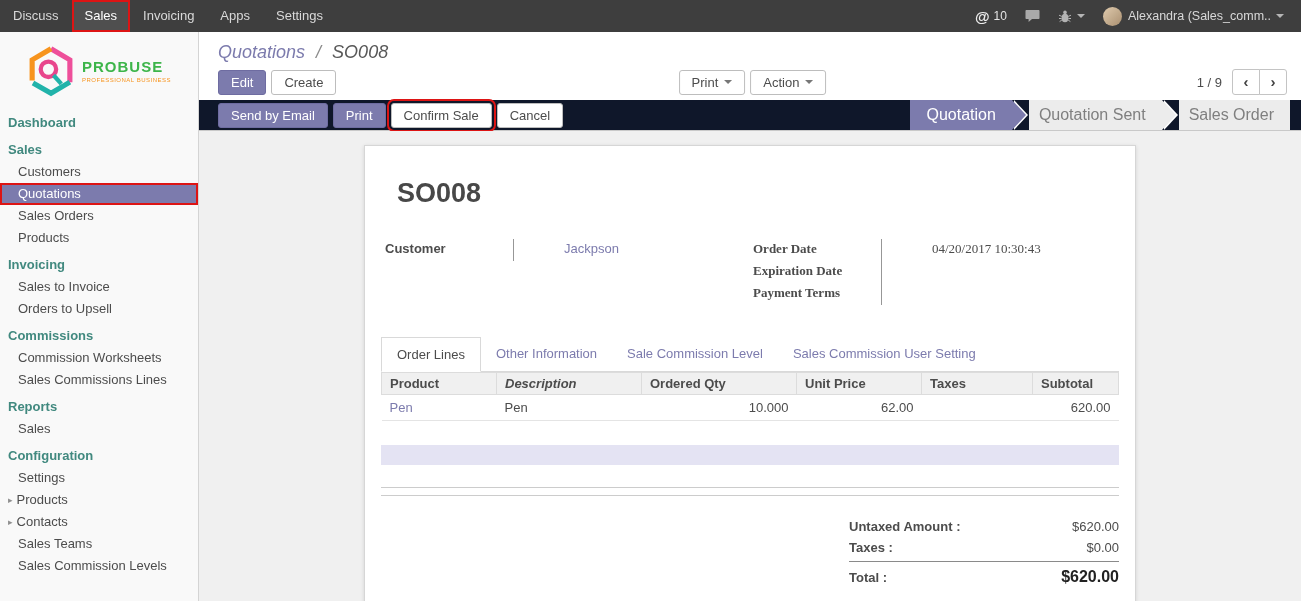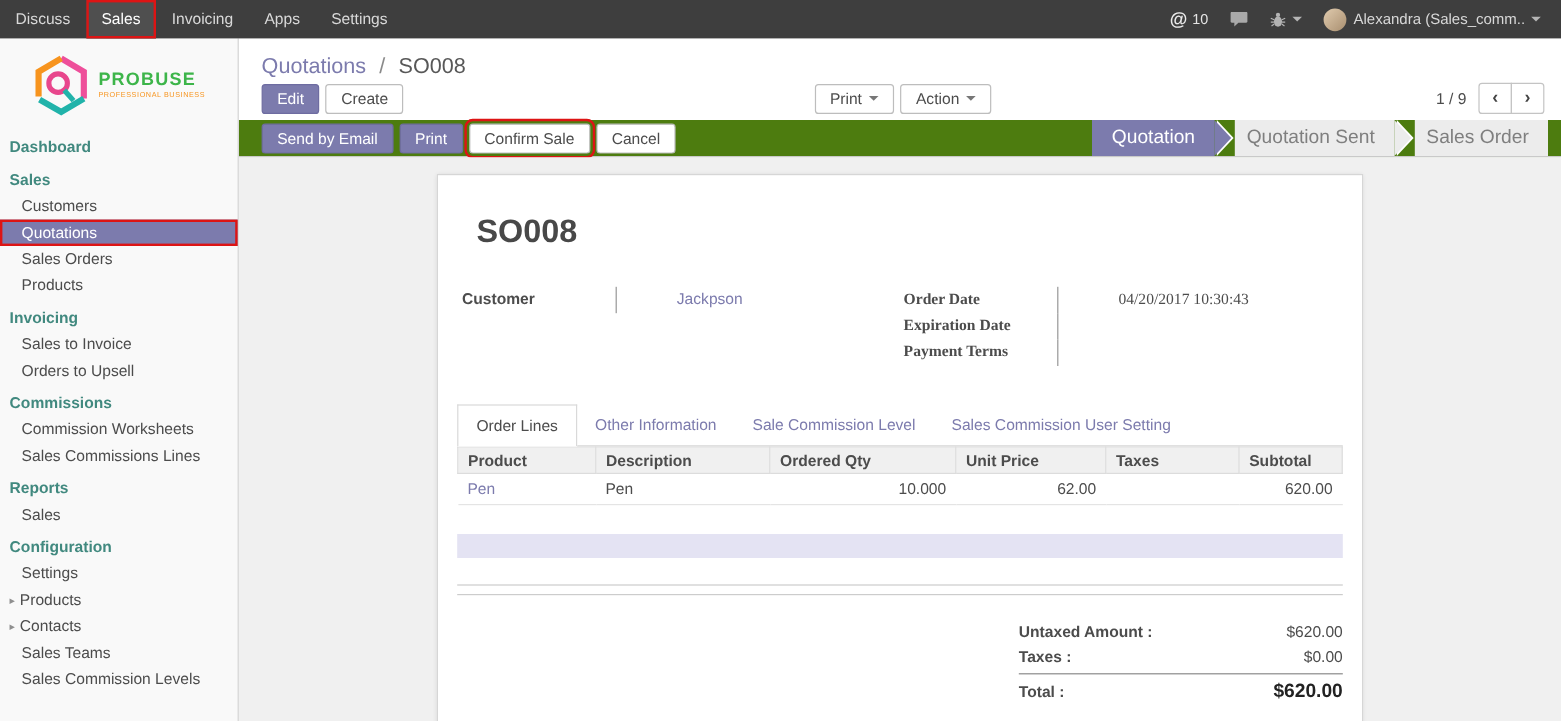--- a/index.html
+++ b/index.html
@@ -41,21 +41,21 @@
   .side-item { display:block; padding:4px 4px 4px 18px; font-size:13px; color:#4c4c4c; cursor:pointer; line-height:14px; }
   .side-item.selected { background:#7c7bad; color:#fff; }
   .expand-caret { color:#8f8f8f; font-size:9px; margin-right:4px; margin-left:-10px; vertical-align:1px; }
 
   
   .main { position:absolute; top:32px; left:199px; width:1102px; bottom:0;
     display:flex; flex-direction:column; background:#fff; }
 
   
   .control-panel { height:68px; background:#fff; padding:6px 14px 0 19px; flex:none; }
-  .breadcrumb-row { height:28px; display:flex; align-items:flex-end; }
+  .breadcrumb-row { height:28px; display:flex; align-items:center;font-style:italic; }
   .breadcrumb { font-size:18px; }
   .breadcrumb a { color:#7c7bad; cursor:pointer; }
   .breadcrumb .sep { color:#8a8a8a; margin:0 6px; }
   .breadcrumb .current { color:#585858; }
   .cp-buttons { display:flex; align-items:center; height:32px; position:relative; }
   .cp-left { display:flex; gap:5px; }
   .cp-center { position:absolute; left:50%; transform:translateX(-50%); display:flex; gap:5px; }
   .cp-right { margin-left:auto; display:flex; align-items:center; gap:10px; }
 
   .btn { display:inline-flex; align-items:center; font-family:inherit; font-size:13px;
@@ -65,21 +65,21 @@
   .btn .caret-down { border-top-color:#777; margin-left:6px; }
 
   .pager-text { font-size:13px; color:#4c4c4c; }
   .pager-buttons { display:flex; }
   .pager-btn { width:28px; height:26px; border:1px solid #c4c4c4; background:#fff; color:#444;
     font-size:15px; font-weight:bold; cursor:pointer; line-height:22px; text-align:center; }
   .pager-btn.prev { border-radius:3px 0 0 3px; }
   .pager-btn.next { border-radius:0 3px 3px 0; margin-left:-1px; }
 
   
-  .statusbar { height:31px; background:#4d7c0f; border-bottom:1px solid #c9c9c9;
+  .statusbar { height:31px; background:#0f172a; border-bottom:1px solid #c9c9c9;
     display:flex; justify-content:space-between; align-items:center; padding-left:19px; flex:none; }
   .sb-left { display:flex; gap:5px; align-items:center; }
   .sb-states { display:flex; height:30px; margin-right:11px; }
   .state { position:relative; line-height:30px; font-size:16px; padding:0 16px;
     background:#ececec; color:#7f7f7f; cursor:pointer; white-space:nowrap; }
   .state + .state { margin-left:17px; padding-left:10px; }
   .state:not(:last-child)::before { content:""; position:absolute; right:-16px; top:0; z-index:1;
     border-top:15px solid transparent; border-bottom:15px solid transparent; border-left:14px solid #fff; }
   .state:not(:last-child)::after { content:""; position:absolute; right:-14px; top:0; z-index:2;
     border-top:15px solid transparent; border-bottom:15px solid transparent; border-left:14px solid #ececec; }
@@ -105,21 +105,21 @@
   .tab { padding:9px 15px; font-size:13px; color:#7c7bad; cursor:pointer; }
   .tab.active { background:#fff; border:1px solid #d9d9d9; border-bottom:1px solid #fff;
     margin-bottom:-1px; color:#4c4c4c; }
 
   table.lines { width:100%; border-collapse:collapse; font-size:13px; }
   table.lines th { background:#f0f0f0; border:1px solid #dcdcdc; text-align:left;
     font-weight:bold; color:#4c4c4c; padding:3px 8px; }
   table.lines td { padding:5px 8px; border-bottom:1px solid #e4e4e4; color:#4c4c4c; }
   table.lines td.c-product a { color:#7c7bad; cursor:pointer; }
   table.lines .num { text-align:right; }
-  .col-product{width:115px;} .col-desc{width:145px;} .col-qty{width:155px;}
+  .col-product{width:115px;} .col-desc{width:145px;font-style:italic;} .col-qty{width:155px;}
   .col-price{width:125px;} .col-tax{width:111px;}
 
   .note-strip { margin-top:24px; height:20px; background:#e4e3f3; cursor:text; }
   .sep-line { border:none; border-top:1px solid #cccccc; }
   .sep-line.first { margin-top:22px; }
   .sep-line.second { margin-top:7px; }
 
   .totals { width:270px; margin:20px 0 0 auto; font-size:13px; }
   .trow { display:flex; justify-content:flex-end; align-items:baseline; padding:3px 0; }
   .tlabel { flex:1; font-weight:bold; color:#4c4c4c; padding-right:10px; }

